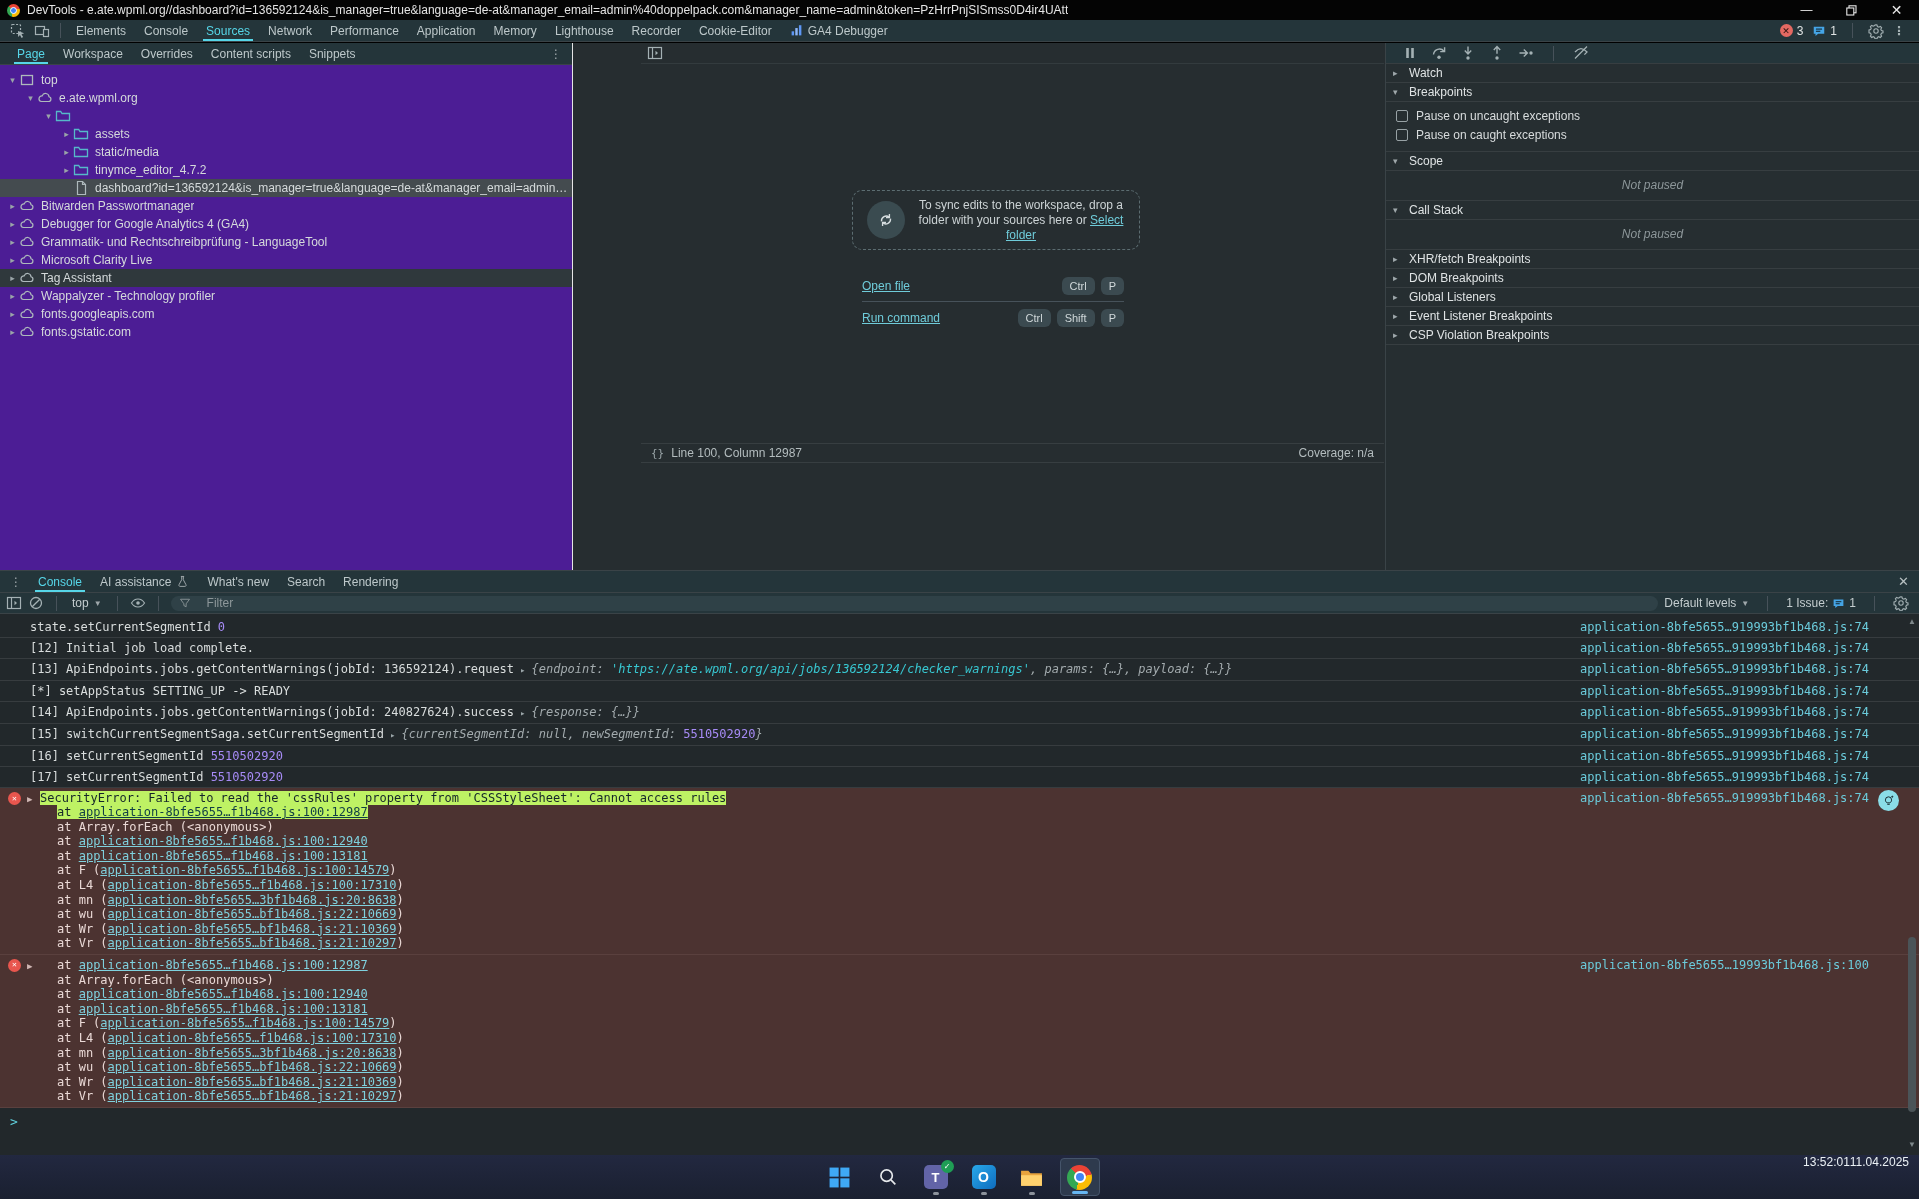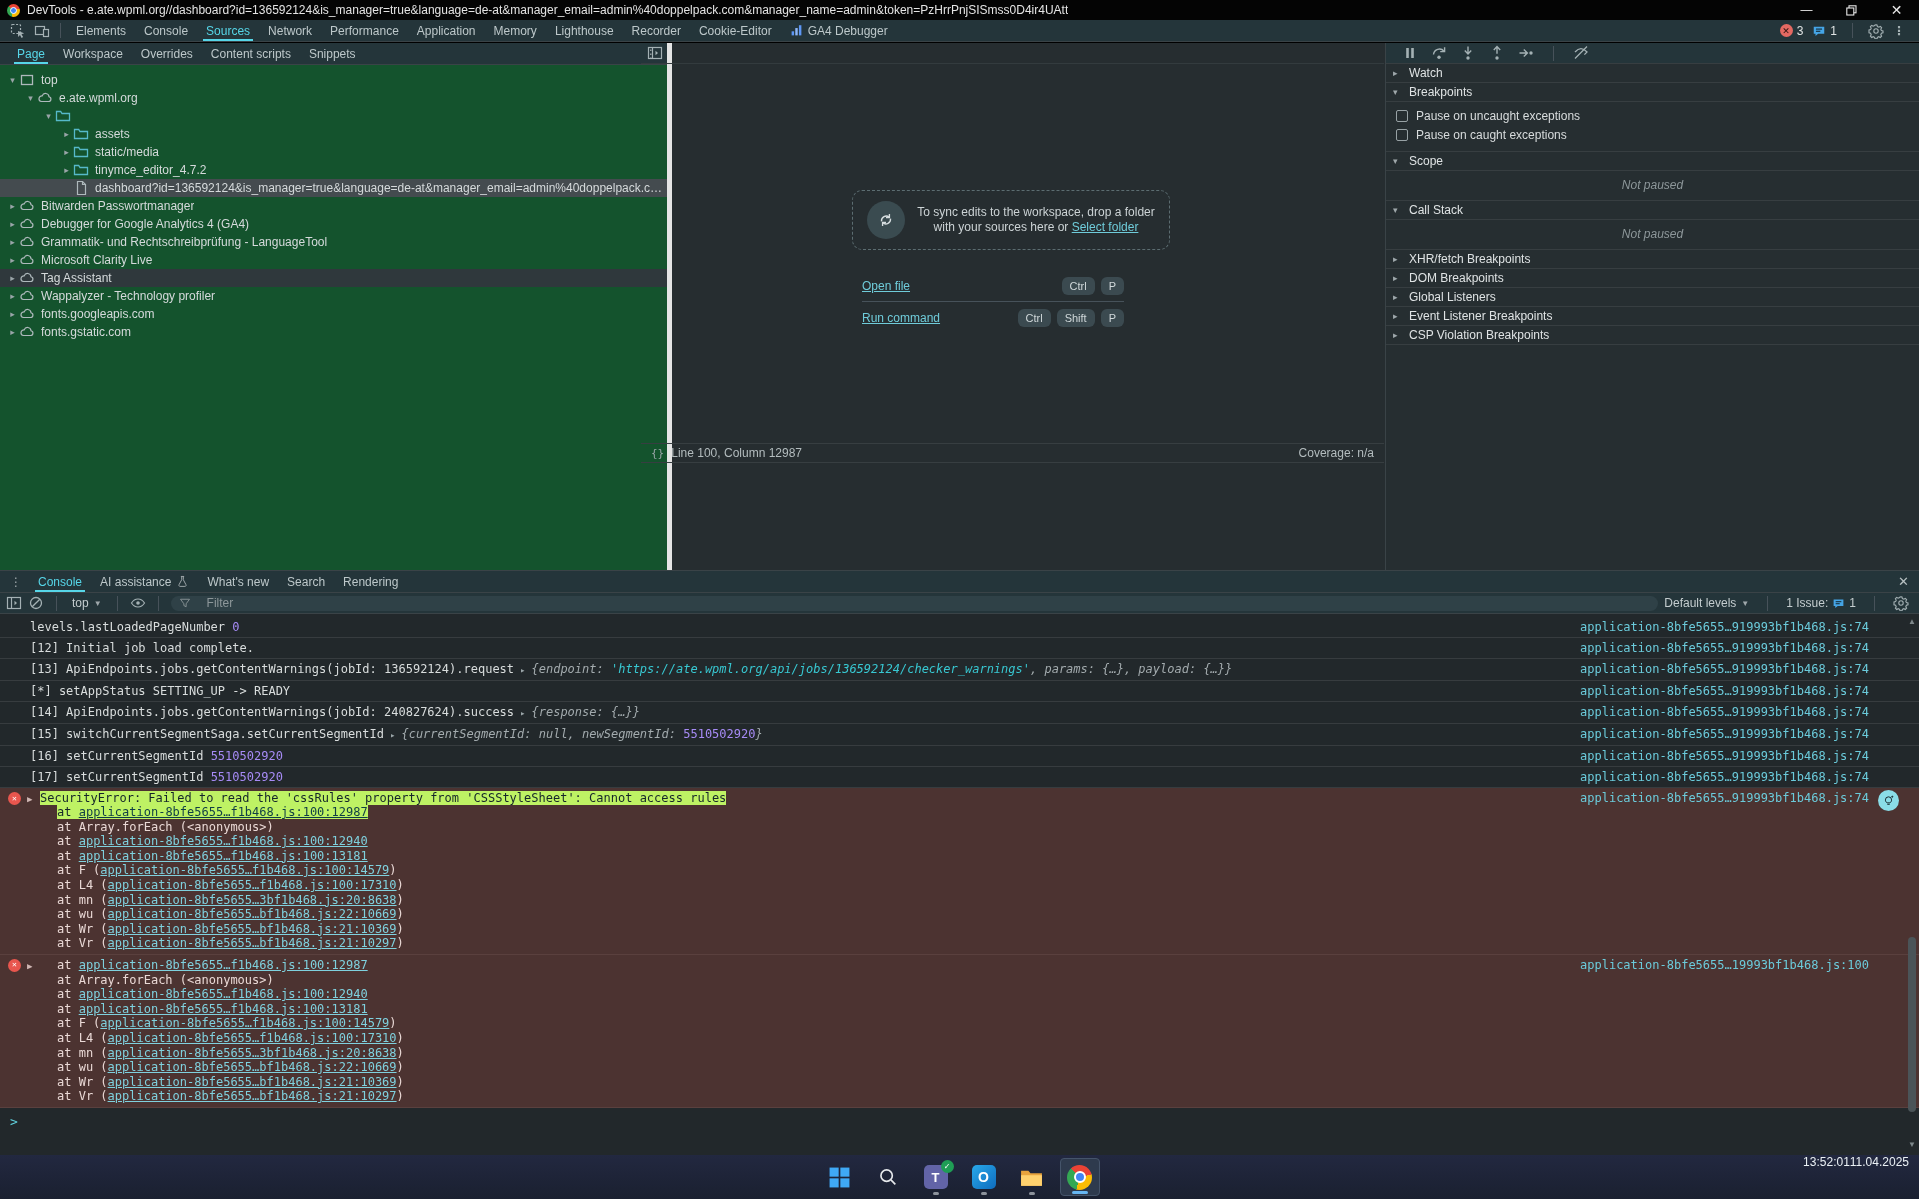--- a/index.html
+++ b/index.html
@@ -25,35 +25,35 @@
 .tab{height:100%;display:flex;align-items:center;gap:5px;padding:0 9px;color:#bdc8ca;position:relative;white-space:nowrap;cursor:default}
 .tab.active{color:#56d6e8}
 .tab.active::after{content:"";position:absolute;left:6px;right:6px;bottom:0;height:2px;background:#56d6e8}
 #main-toolbar .right{margin-left:auto;display:flex;align-items:center;gap:9px;padding-right:8px}
 .err-badge{display:flex;align-items:center;gap:4px;color:#dfe3e3}
 .err-circle{width:13px;height:13px;border-radius:50%;background:#e46962;color:#2b1210;font-size:9px;font-weight:bold;display:flex;align-items:center;justify-content:center}
 .bubble-badge{display:flex;align-items:center;gap:4px;color:#dfe3e3}
 
 
 #sources{position:absolute;top:43px;left:0;width:100%;height:527px;background:#262d30}
-#navigator{position:absolute;left:0;top:0;width:672px;height:100%;border-right:5px solid #e5e5e5;background:#14532d}
+#navigator{position:absolute;left:0;top:0;width:573px;height:100%;border-right:1px solid #e5e5e5;background:#4c1d95}
 #nav-tabs{height:22px;background:#24353a;border-bottom:1px solid #3a4347;display:flex;align-items:center;padding-left:8px}
 #nav-tabs .more{margin-left:auto;padding-right:10px;color:#9fa8ab}
 #file-tree{padding-top:6px}
 .tree-row{height:18px;display:flex;align-items:center;white-space:nowrap;color:#d5dadb;cursor:default}
 .tree-row.selected{background:#444b4f}
 .tree-row.hover{background:#2f383c}
 .expander{width:13px;font-size:9px;color:#9aa5a8;text-align:center;flex:0 0 13px}
 .tree-ico{width:16px;height:16px;margin-right:6px;flex:0 0 16px}
 .tree-ico.teal{color:#56b9c9}.tree-ico.gray{color:#aeb9bc}
 .tree-label{overflow:hidden;text-overflow:ellipsis}
 
 #editor{position:absolute;left:641px;top:0;width:743px;height:100%}
 #editor-strip{height:21px;border-bottom:1px solid #333b3e;display:flex;align-items:center;justify-content:space-between;padding:0 6px}
-#sync-box{position:absolute;left:211px;top:147px;width:318px;height:60px;border:1px dashed #5c6d71;border-radius:10px;display:flex;align-items:center;gap:12px;padding:0 14px}
+#sync-box{position:absolute;left:211px;top:147px;width:288px;height:60px;border:1px dashed #5c6d71;border-radius:10px;display:flex;align-items:center;gap:12px;padding:0 14px}
 #sync-circle{width:38px;height:38px;border-radius:50%;background:#3a4b50;display:flex;align-items:center;justify-content:center;color:#d7dee0;flex:0 0 38px}
 #sync-text{color:#ccd3d5;text-align:center;line-height:15px}
 a.link,.link{color:#6fccda;text-decoration:underline;cursor:pointer}
 #shortcuts{position:absolute;left:221px;top:228px;width:262px}
 .shortcut-row{height:31px;display:flex;align-items:center;justify-content:space-between;border-bottom:1px solid #47525a}
 .shortcut-row:last-child{border-bottom:none}
 .keys{display:flex;gap:6px}
 .key{background:#3b4a50;color:#d0d8da;border-radius:6px;padding:3px 8px;font-size:11px}
 #editor-status{position:absolute;left:0;top:400px;width:100%;height:20px;border-top:1px solid #373e41;border-bottom:1px solid #373e41;display:flex;align-items:center;gap:7px;padding:0 10px;color:#b3bcbe}
 #editor-status .right{margin-left:auto}
@@ -597,21 +597,21 @@
       <span class="icon16">
         <svg viewBox="0 0 16 16">
             <path d="M8 1.8l1 .2.4 1.6 1.4.6 1.5-.8 1.3 1.3-.8 1.5.6 1.4 1.6.4v1.9l-1.6.4-.6 1.4.8 1.5-1.3 1.3-1.5-.8-1.4.6-.4 1.6H7l-.4-1.6-1.4-.6-1.5.8-1.3-1.3.8-1.5-.6-1.4-1.6-.4V7l1.6-.4.6-1.4-.8-1.5 1.3-1.3 1.5.8 1.4-.6L7 2z" fill="none" stroke="currentColor" stroke-width="1.1"></path>
             <circle cx="8" cy="8" r="2.2" fill="none" stroke="currentColor" stroke-width="1.1"></circle>
           </svg>
       </span>
     </span>
   </div>
 
   <div id="console-messages">
-      <div class="crow"><span>levels.lastLoadedPageNumber </span><span class="cnum">0</span><span class="src">application-8bfe5655…919993bf1b468.js:74</span></div>
+      <div class="crow"><span>state.setCurrentSegmentId </span><span class="cnum">0</span><span class="src">application-8bfe5655…919993bf1b468.js:74</span></div>
       <div class="crow"><span>[12] Initial job load complete.</span><span class="src">application-8bfe5655…919993bf1b468.js:74</span></div>
       <div class="crow"><span>[13] ApiEndpoints.jobs.getContentWarnings(jobId: 136592124).request</span><span class="arrow">▸</span><span class="cobj">{endpoint: </span><span class="cstr">'https://ate.wpml.org/api/jobs/136592124/checker_warnings'</span><span class="cobj">, params: {…}, payload: {…}}</span><span class="src">application-8bfe5655…919993bf1b468.js:74</span></div>
       <div class="crow"><span>[*] setAppStatus SETTING_UP -&gt; READY</span><span class="src">application-8bfe5655…919993bf1b468.js:74</span></div>
       <div class="crow"><span>[14] ApiEndpoints.jobs.getContentWarnings(jobId: 240827624).success</span><span class="arrow">▸</span><span class="cobj">{response: {…}}</span><span class="src">application-8bfe5655…919993bf1b468.js:74</span></div>
       <div class="crow"><span>[15] switchCurrentSegmentSaga.setCurrentSegmentId</span><span class="arrow">▸</span><span class="cobj">{currentSegmentId: null, newSegmentId: </span><span class="cnum">5510502920</span><span class="cobj">}</span><span class="src">application-8bfe5655…919993bf1b468.js:74</span></div>
       <div class="crow"><span>[16] setCurrentSegmentId </span><span class="cnum">5510502920</span><span class="src">application-8bfe5655…919993bf1b468.js:74</span></div>
       <div class="crow"><span>[17] setCurrentSegmentId </span><span class="cnum">5510502920</span><span class="src">application-8bfe5655…919993bf1b468.js:74</span></div>
       <div class="crow error">
         <span class="err-ico">✕</span>
         <span class="err-exp">▶</span>

